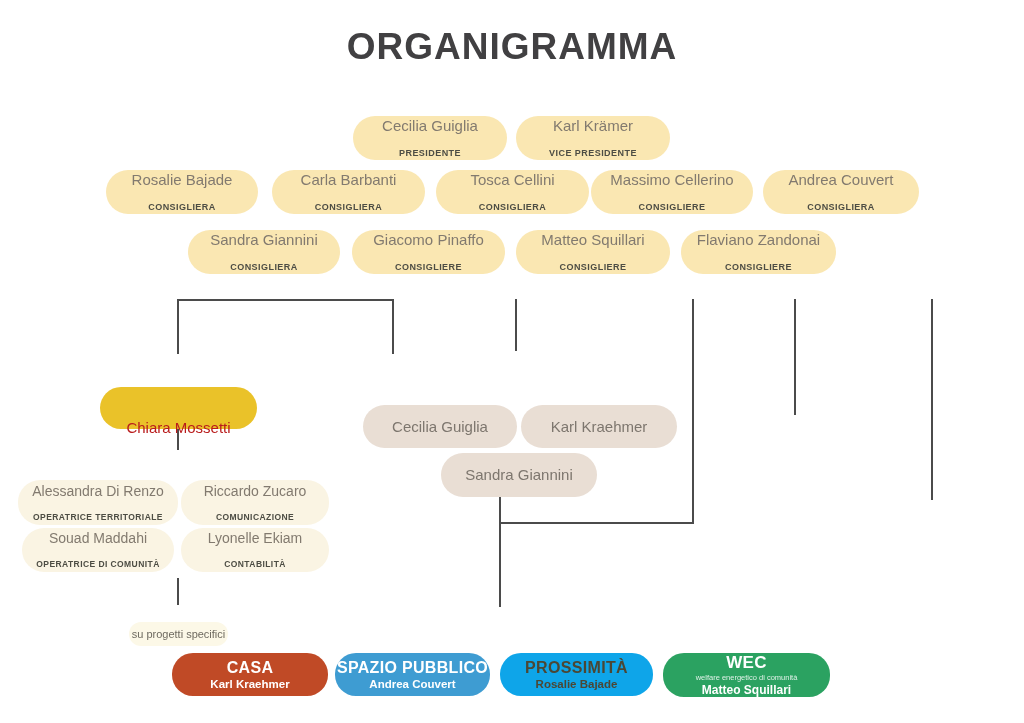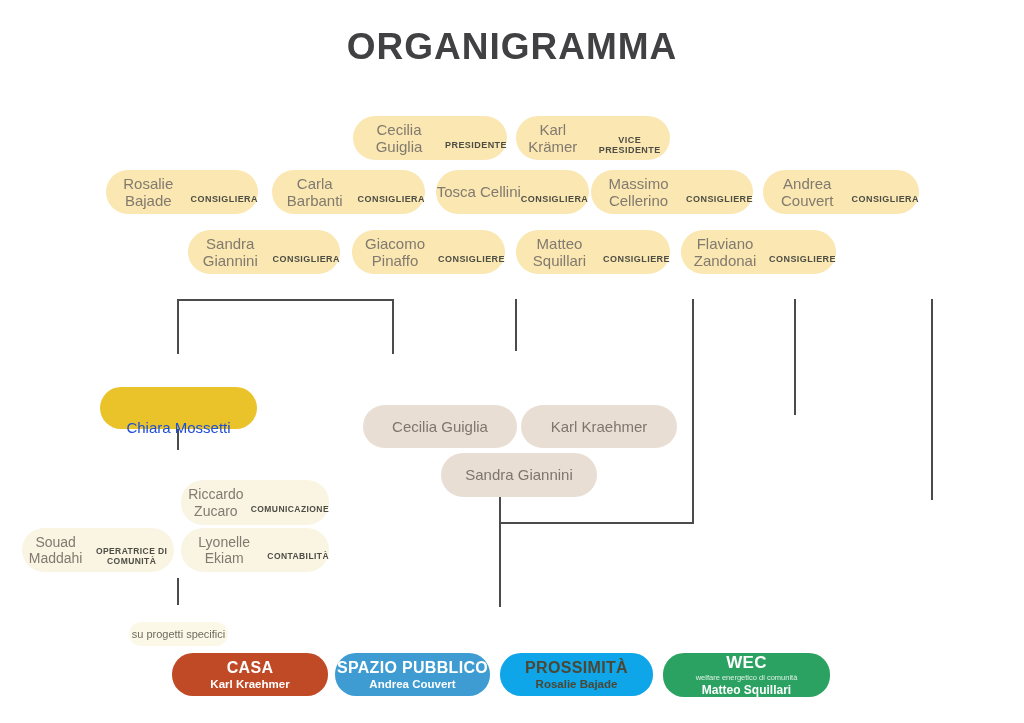--- a/index.html
+++ b/index.html
@@ -18,28 +18,29 @@
     text-align: center;
     font-size: 37px;
     font-weight: 800;
     letter-spacing: 1px;
     color: #414042;
   }
   .pill {
     position: absolute;
     border-radius: 22px;
     display: flex;
+    flex-direction: column;
     align-items: center;
     justify-content: center;
     text-align: center;
     line-height: 1.15;
   }
   .pill .name { font-size: 15px; color: #827A6F; }
   .pill .role { font-size: 9px; font-weight: 700; letter-spacing: .05em; color: #4D4D44; margin-top: 14px; }
-  .pill.gold .name { color: #1d4ed8; font-size: 15px; margin-top: 40px; }
+  .pill.gold .name { color: #b91c1c; font-size: 15px; margin-top: 40px; }
   .pill.greige .name { color: #7D766E; }
   .pill.paper .name { font-size: 14px; }
   .pill.paper .role { font-size: 8.5px; }
   .note {
     position: absolute;
     border-radius: 13px;
     display: flex; align-items: center; justify-content: center;
     font-size: 11px; color: #6E6A60;
   }
   .proj {
@@ -129,20 +130,24 @@
   <div class="pill greige" style="left: 363px; top: 405px; width: 154px; height: 43px; background-color: rgb(233, 222, 212);">
     <span class="name">Cecilia Guiglia</span>
   </div>
   <div class="pill greige" style="left: 521px; top: 405px; width: 156px; height: 43px; background-color: rgb(233, 222, 212);">
     <span class="name">Karl Kraehmer</span>
   </div>
   <div class="pill greige" style="left: 441px; top: 453px; width: 156px; height: 44px; background-color: rgb(233, 222, 212);">
     <span class="name">Sandra Giannini</span>
   </div>
 
+  <div class="pill paper" style="left: 18px; top: 480px; width: 160px; height: 45px; background-color: rgb(250, 244, 227);">
+    <span class="name">Alessandra Di Renzo</span>
+    <span class="role">OPERATRICE TERRITORIALE</span>
+  </div>
   <div class="pill paper" style="left: 181px; top: 480px; width: 148px; height: 45px; background-color: rgb(250, 244, 227);">
     <span class="name">Riccardo Zucaro</span>
     <span class="role">COMUNICAZIONE</span>
   </div>
   <div class="pill paper" style="left: 22px; top: 528px; width: 152px; height: 44px; background-color: rgb(250, 244, 227);">
     <span class="name">Souad Maddahi</span>
     <span class="role">OPERATRICE DI COMUNITÀ</span>
   </div>
   <div class="pill paper" style="left: 181px; top: 528px; width: 148px; height: 44px; background-color: rgb(250, 244, 227);">
     <span class="name">Lyonelle Ekiam</span>

